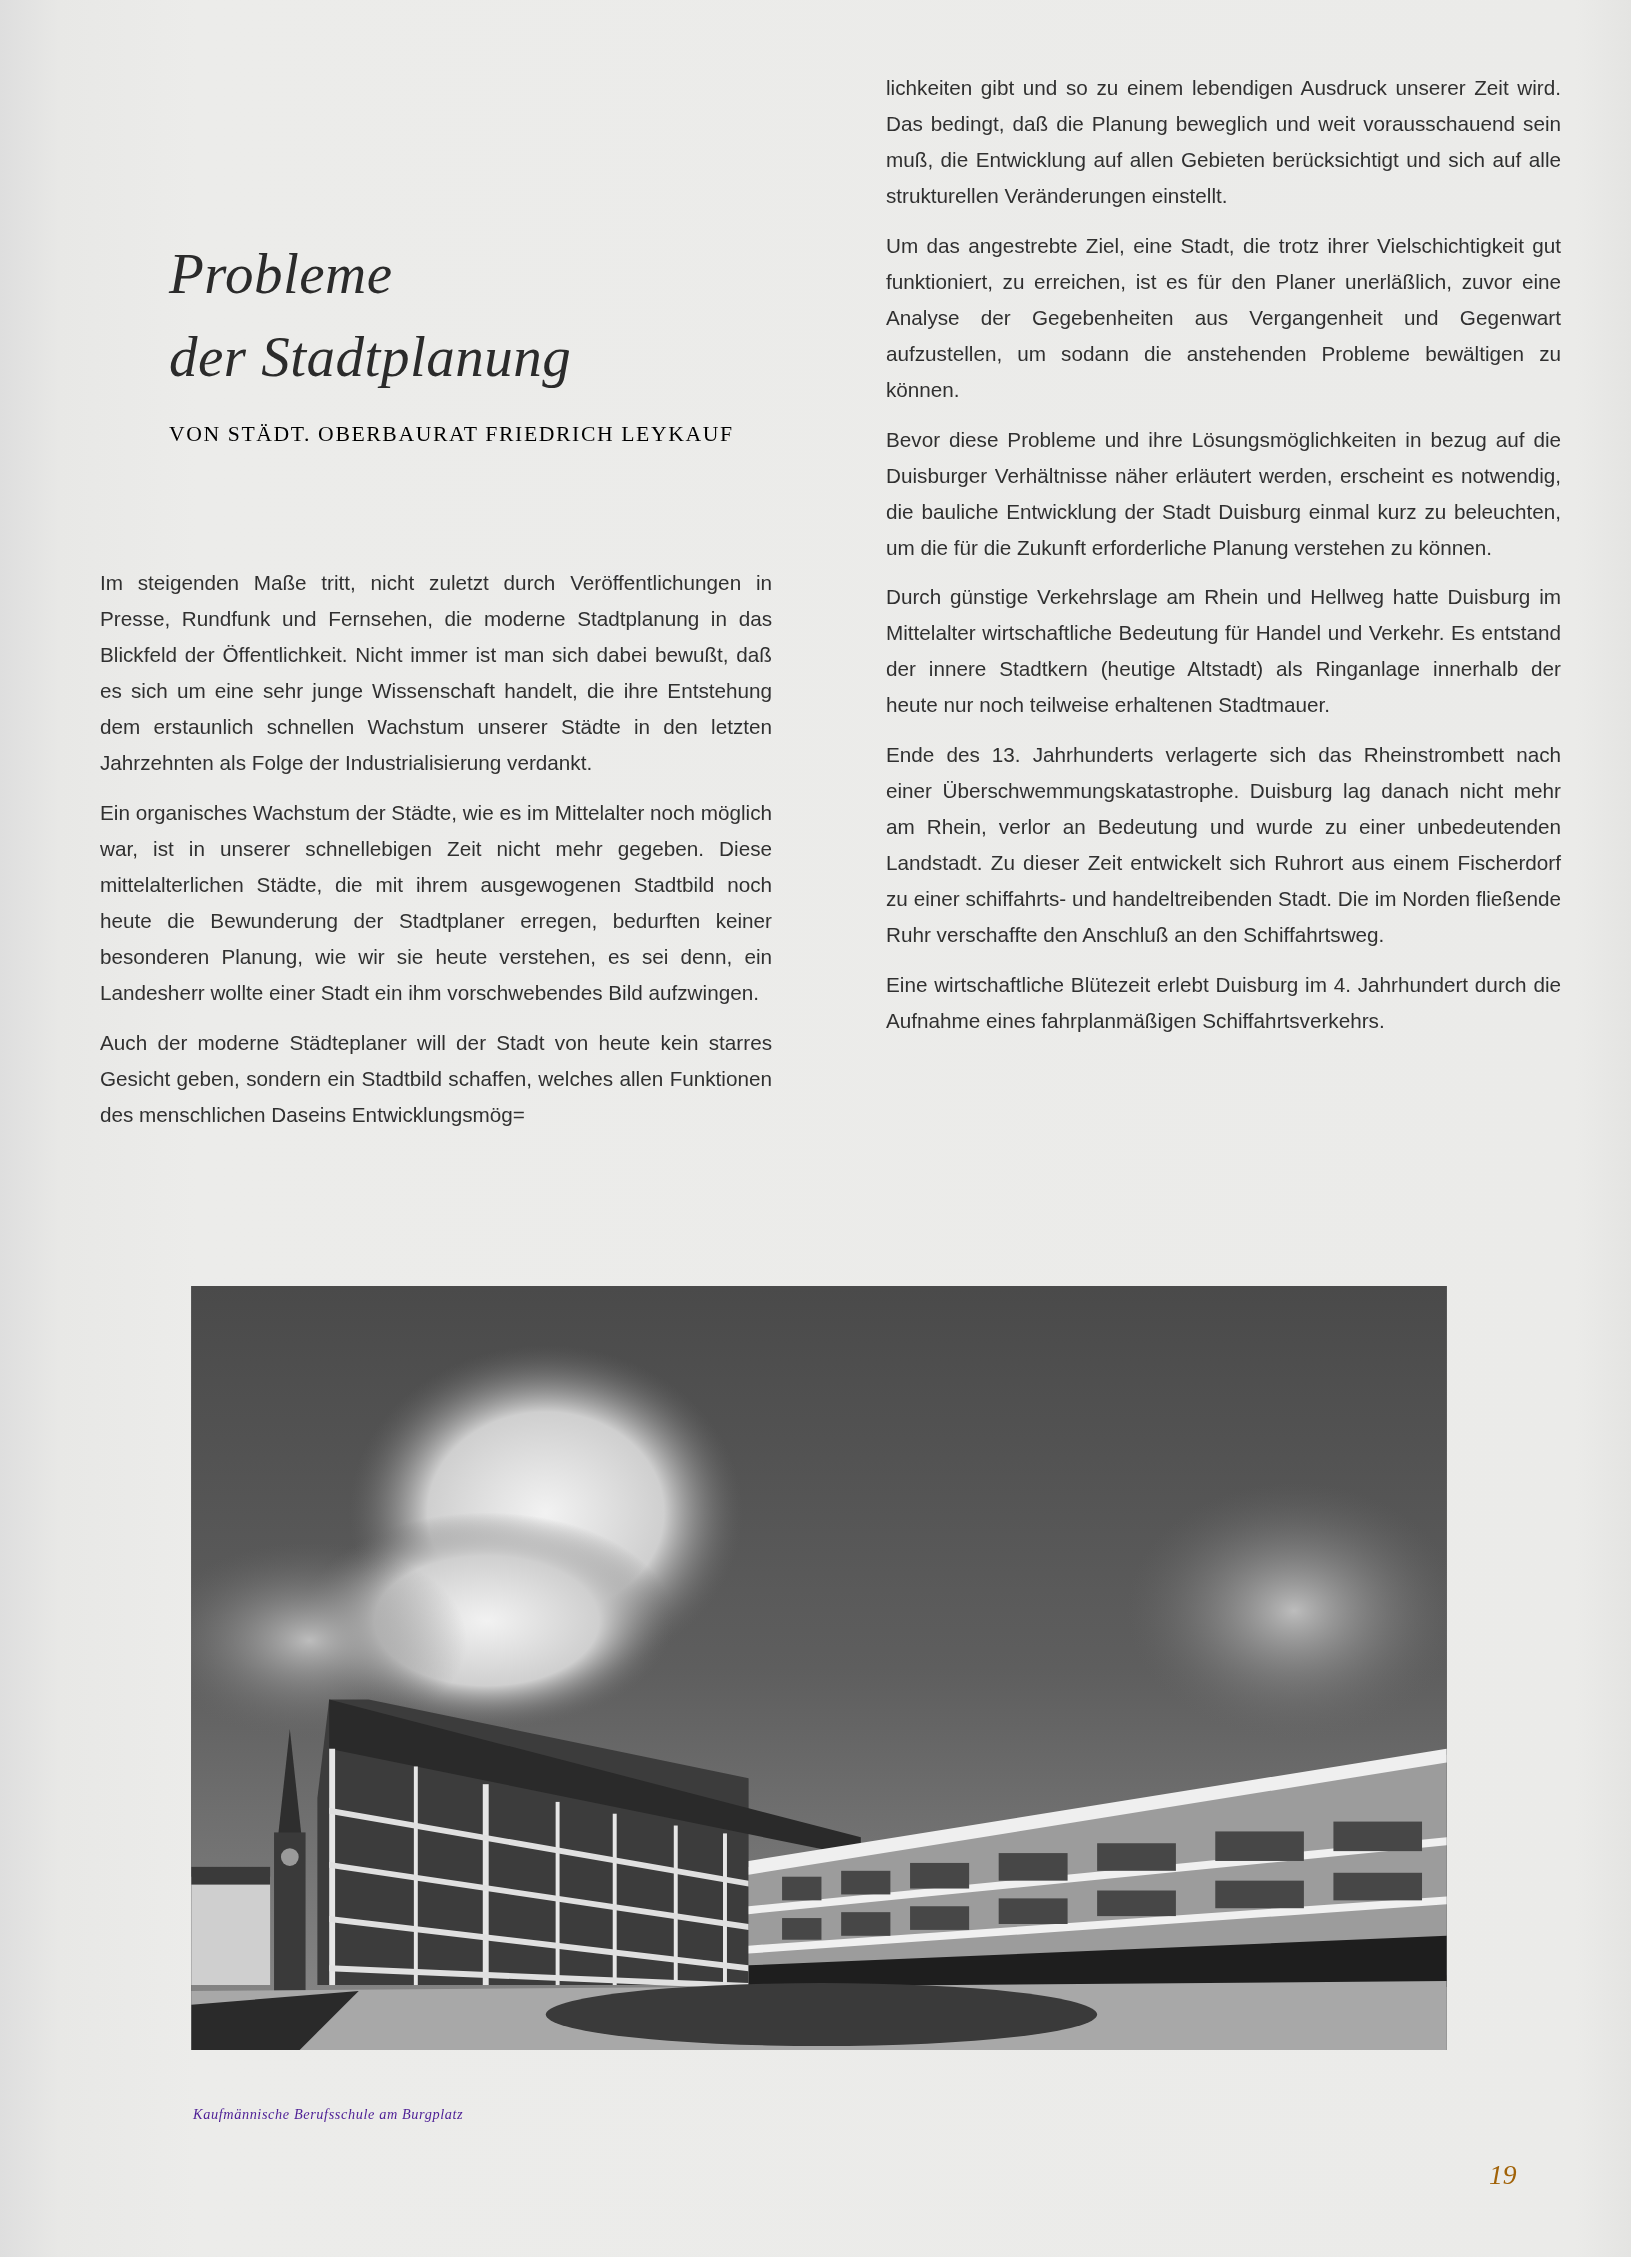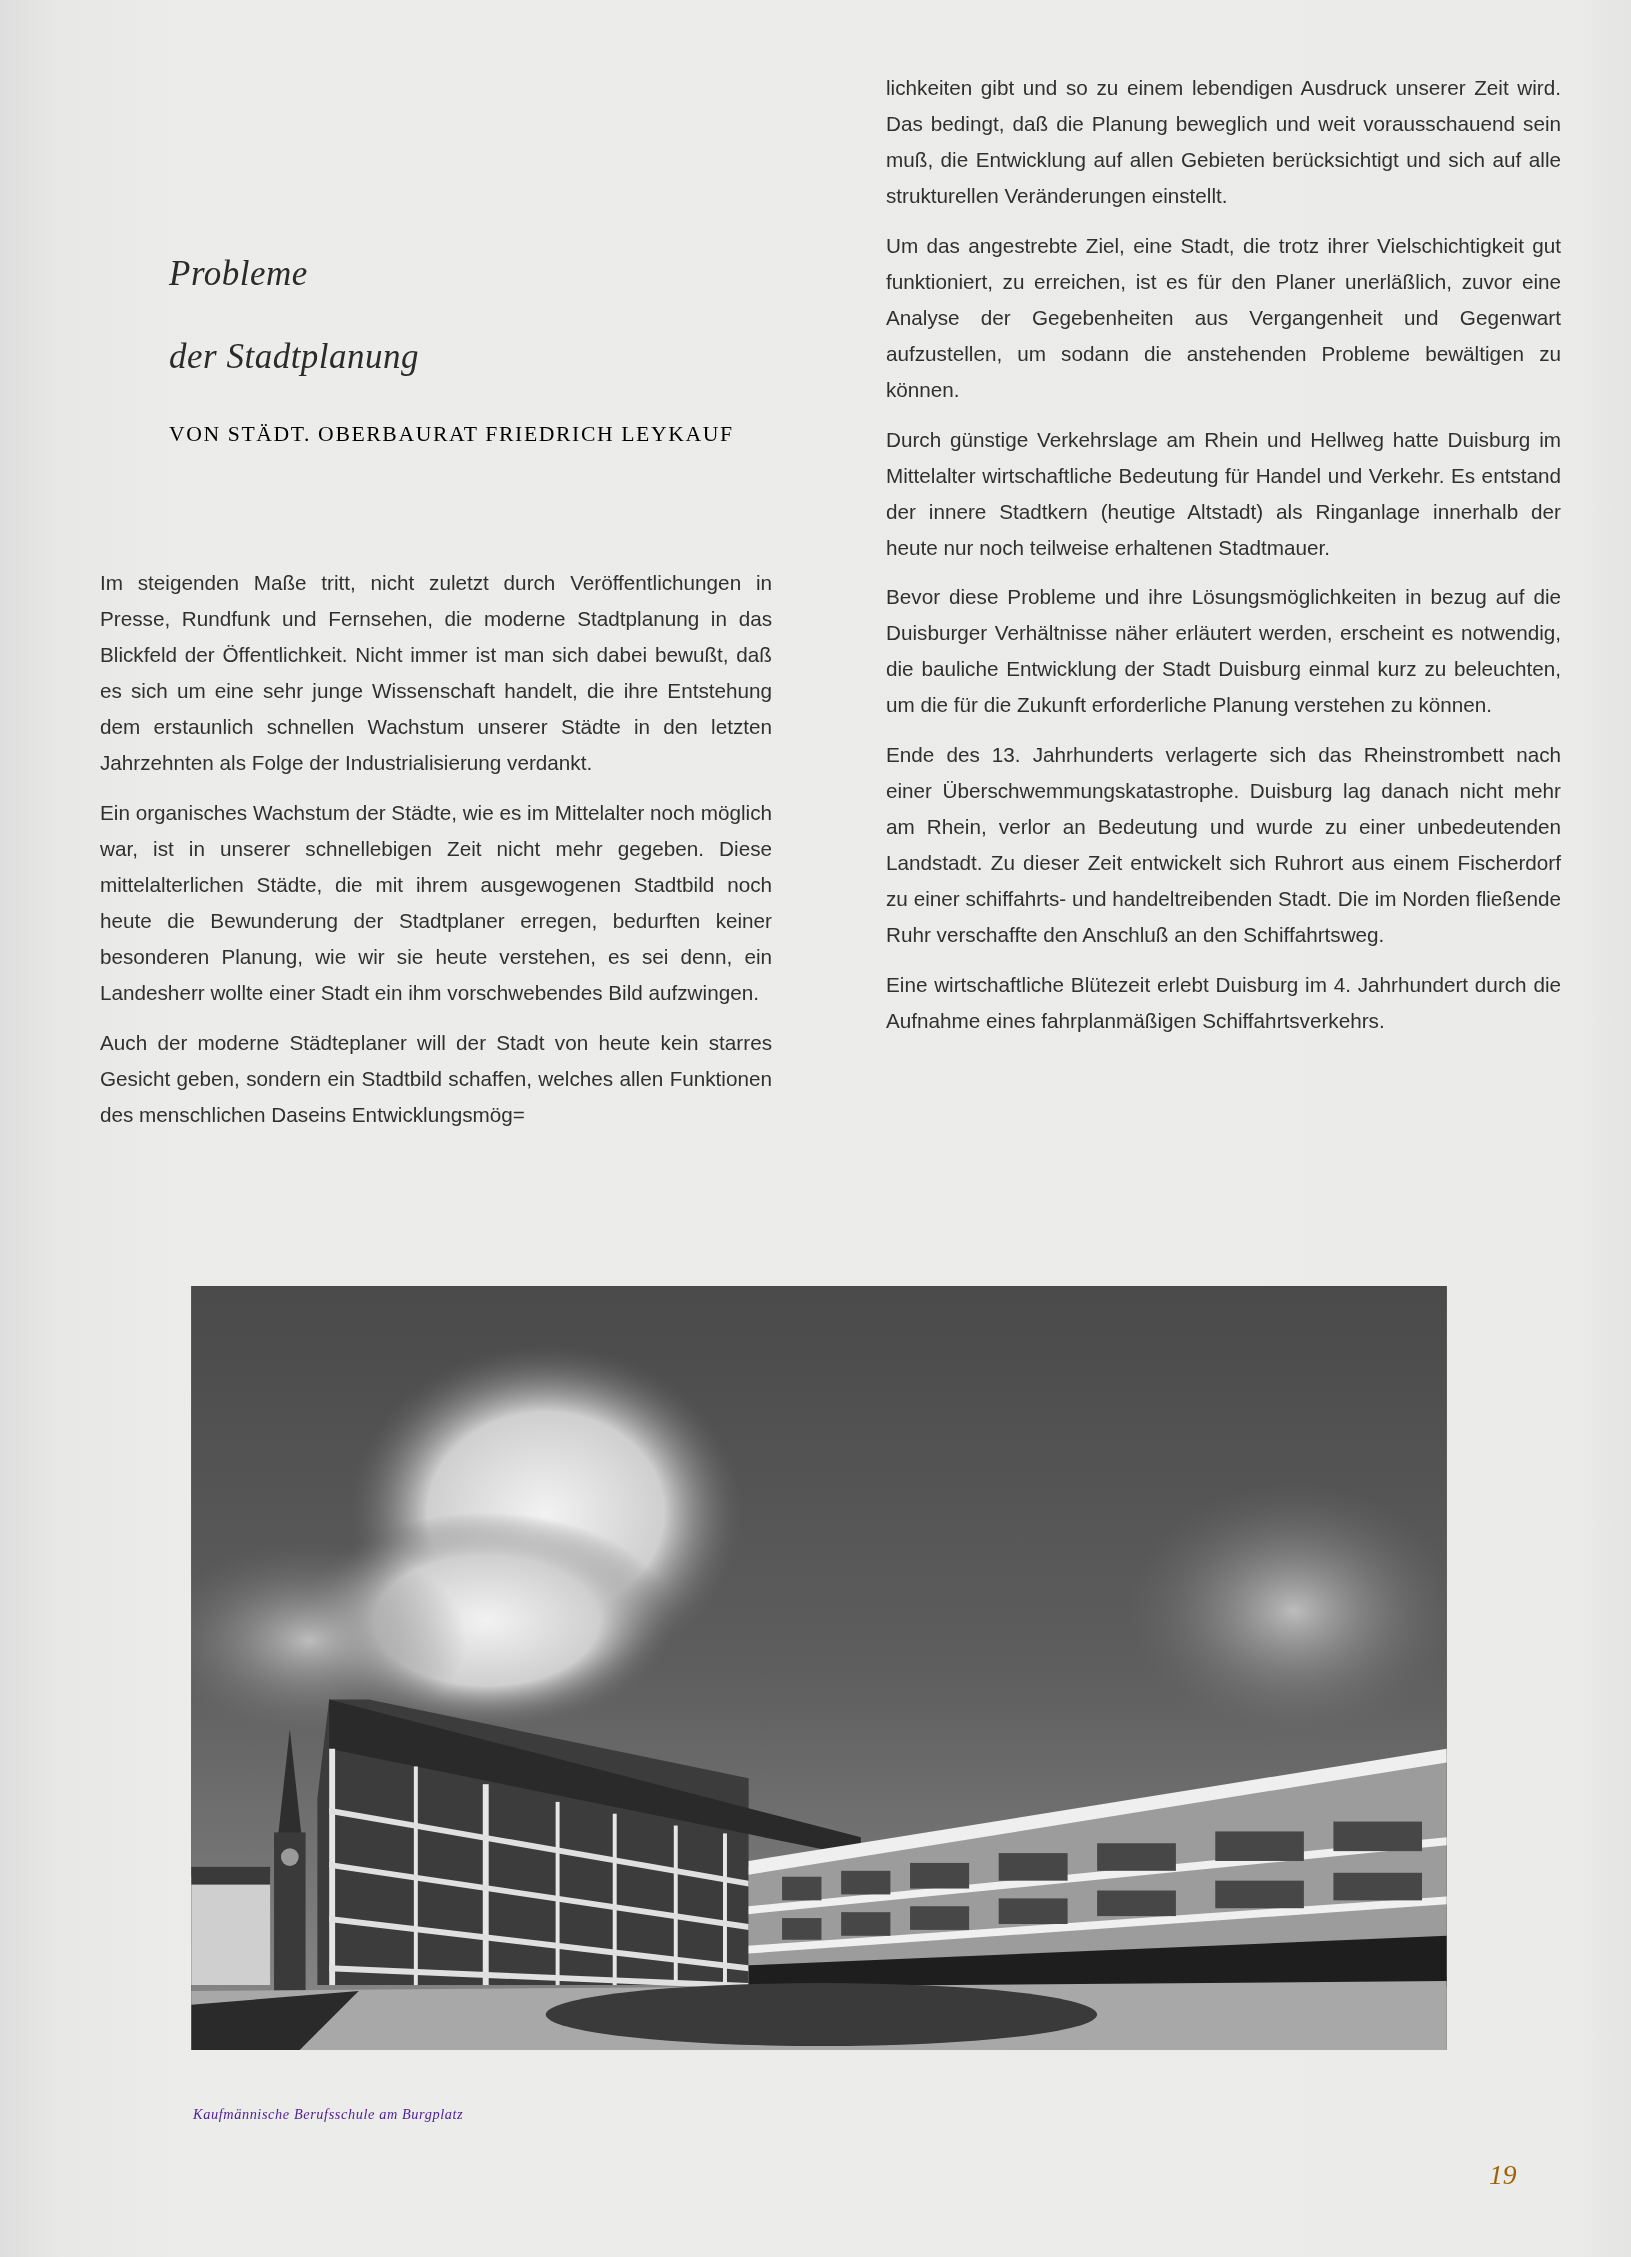--- a/index.html
+++ b/index.html
@@ -6,21 +6,21 @@
     body {
       width: 1631px; height: 2258px; position: relative; overflow: hidden;
       background: #ebebe9;
       background-image: linear-gradient(90deg, #dedede 0px, #e8e8e6 59px, #ececea 197px, #ebebe9 1576px, #e4e4e2 1631px);
       color: #2a2a2a;
       font-family: "Liberation Serif", "DejaVu Serif", serif;
     }
     .title {
       position: absolute; left: 169px; top: 232px; margin: 0;
       font-family: "Liberation Serif", serif; font-style: italic; font-weight: normal;
-      font-size: 35px; line-height: 83px; color: #2b2b2b; letter-spacing: 0.5px;
+      font-size: 57px; line-height: 83px; color: #2b2b2b; letter-spacing: 0.5px;
     }
     .title span { display: block; }
     .byline {
       position: absolute; left: 169px; top: 422px;
       font-family: "Liberation Serif", serif; font-size: 21.7px; letter-spacing: 1.6px;
       color: #000000; white-space: nowrap;
     }
     .col {
       position: absolute; width: 670px;
       font-family: "Liberation Sans", "DejaVu Sans", sans-serif;
@@ -58,22 +58,22 @@
 
 <div class="col col-left">
   <p>Im steigenden Maße tritt, nicht zuletzt durch Veröffentlichungen in Presse, Rundfunk und Fernsehen, die moderne Stadtplanung in das Blickfeld der Öffentlichkeit. Nicht immer ist man sich dabei bewußt, daß es sich um eine sehr junge Wissenschaft handelt, die ihre Entstehung dem erstaunlich schnellen Wachs­tum unserer Städte in den letzten Jahrzehnten als Folge der Industrialisierung verdankt.</p>
   <p>Ein organisches Wachstum der Städte, wie es im Mittelalter noch möglich war, ist in unserer schnellebigen Zeit nicht mehr gegeben. Diese mittelalterlichen Städte, die mit ihrem aus­gewogenen Stadtbild noch heute die Bewunderung der Stadt­planer erregen, bedurften keiner besonderen Planung, wie wir sie heute verstehen, es sei denn, ein Landesherr wollte einer Stadt ein ihm vorschwebendes Bild aufzwingen.</p>
   <p>Auch der moderne Städteplaner will der Stadt von heute kein starres Gesicht geben, sondern ein Stadtbild schaffen, welches allen Funktionen des menschlichen Daseins Entwicklungsmög=</p>
 </div>
 
 <div class="col col-right">
   <p>lichkeiten gibt und so zu einem lebendigen Ausdruck unserer Zeit wird. Das bedingt, daß die Planung beweglich und weit vorausschauend sein muß, die Entwicklung auf allen Gebieten berücksichtigt und sich auf alle strukturellen Veränderungen einstellt.</p>
   <p>Um das angestrebte Ziel, eine Stadt, die trotz ihrer Vielschich­tigkeit gut funktioniert, zu erreichen, ist es für den Planer unerläßlich, zuvor eine Analyse der Gegebenheiten aus Ver­gangenheit und Gegenwart aufzustellen, um sodann die an­stehenden Probleme bewältigen zu können.</p>
+  <p>Bevor diese Probleme und ihre Lösungsmöglichkeiten in bezug auf die Duisburger Verhältnisse näher erläutert werden, er­scheint es notwendig, die bauliche Entwicklung der Stadt Duisburg einmal kurz zu beleuchten, um die für die Zukunft erforderliche Planung verstehen zu können.</p>
   <p>Durch günstige Verkehrslage am Rhein und Hellweg hatte Duisburg im Mittelalter wirtschaftliche Bedeutung für Handel und Verkehr. Es entstand der innere Stadtkern (heutige Alt­stadt) als Ringanlage innerhalb der heute nur noch teilweise erhaltenen Stadtmauer.</p>
-  <p>Bevor diese Probleme und ihre Lösungsmöglichkeiten in bezug auf die Duisburger Verhältnisse näher erläutert werden, er­scheint es notwendig, die bauliche Entwicklung der Stadt Duisburg einmal kurz zu beleuchten, um die für die Zukunft erforderliche Planung verstehen zu können.</p>
   <p>Ende des 13. Jahrhunderts verlagerte sich das Rheinstrombett nach einer Überschwemmungskatastrophe. Duisburg lag danach nicht mehr am Rhein, verlor an Bedeutung und wurde zu einer unbedeutenden Landstadt. Zu dieser Zeit entwickelt sich Ruhr­ort aus einem Fischerdorf zu einer schiffahrts- und handel­treibenden Stadt. Die im Norden fließende Ruhr verschaffte den Anschluß an den Schiffahrtsweg.</p>
   <p>Eine wirtschaftliche Blütezeit erlebt Duisburg im 4. Jahrhun­dert durch die Aufnahme eines fahrplanmäßigen Schiffahrts­verkehrs.</p>
 </div>
 
 <div class="photo">
   <svg width="1256" height="764" viewBox="0 0 1275 776" xmlns="http://www.w3.org/2000/svg">
     <defs>
       <linearGradient id="sky" x1="0" y1="0" x2="0" y2="1">
         <stop offset="0" stop-color="#4a4a4a"></stop>
         <stop offset="0.5" stop-color="#5e5e5e"></stop>

